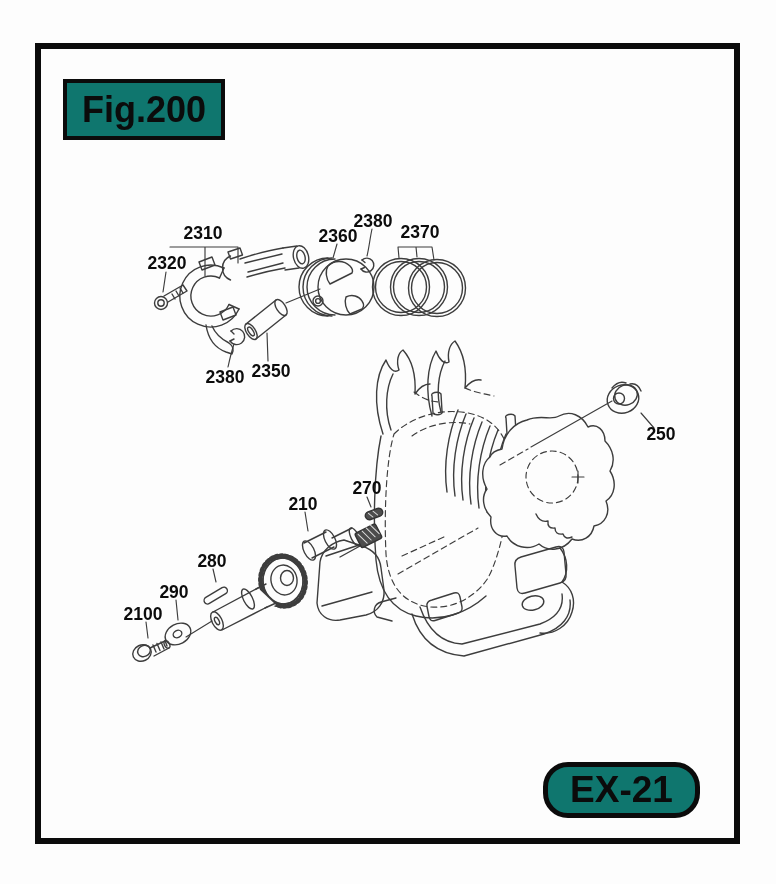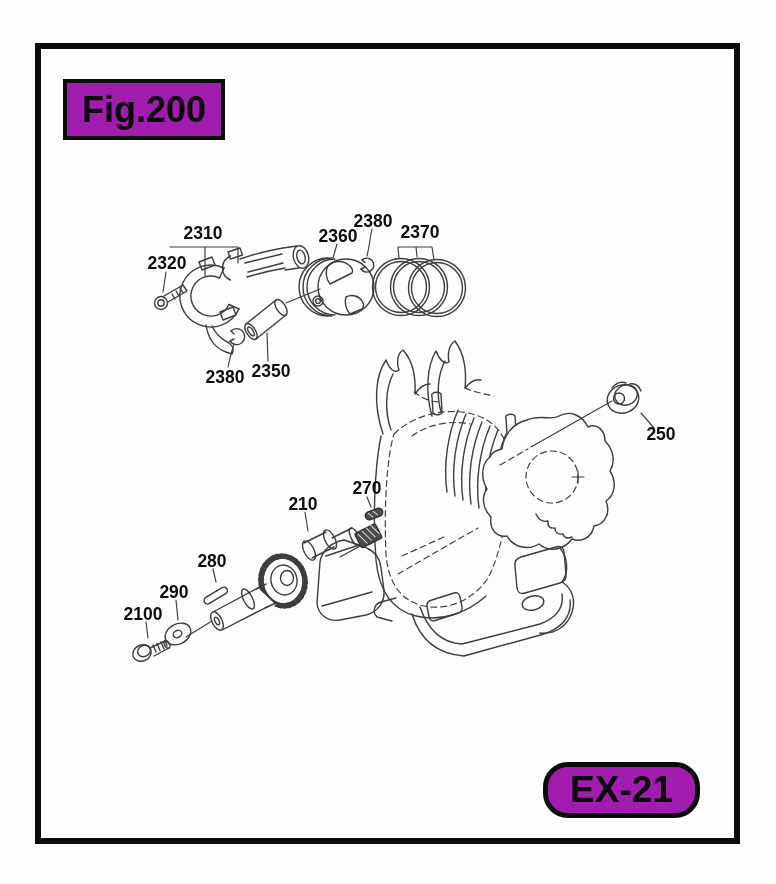--- a/index.html
+++ b/index.html
@@ -1,21 +1,21 @@
 <!DOCTYPE html>
 <html><head>
 <meta charset="utf-8">
 <style>
   html,body{margin:0;padding:0;background:#fdfdfd;}
   #page{position:relative;width:776px;height:884px;background:#fdfdfd;overflow:hidden;
         font-family:"Liberation Sans",sans-serif;}
   #frame{position:absolute;left:35px;top:43px;width:705px;height:801px;
          border:6px solid #0b0b0b;box-sizing:border-box;background:transparent;}
   .tagbox{position:absolute;border:4px solid #0b0b0b;box-sizing:border-box;
-          display:flex;align-items:center;justify-content:center;background:#a21caf;}
+          display:flex;align-items:center;justify-content:center;background:#0f766e;}
   #figbox{left:63px;top:79px;width:162px;height:61px;}
   #figbox span{font-weight:bold;font-size:36px;color:#0b0b0b;letter-spacing:0px;}
   #codebox{left:543px;top:762px;width:157px;height:56px;border-width:5px;border-radius:25px;}
   #codebox span{font-weight:bold;font-size:37px;color:#0b0b0b;}
   svg{position:absolute;left:0;top:0;}
   svg text{font-family:"Liberation Sans",sans-serif;font-weight:bold;font-size:17.5px;
            fill:#0c0c0c;text-anchor:middle;}
   .ln{stroke:#3d3d3d;fill:none;stroke-width:1.4;stroke-linecap:round;stroke-linejoin:round;}
   .thin{stroke-width:1.15;}
   .dash{stroke-dasharray:6 4;}

